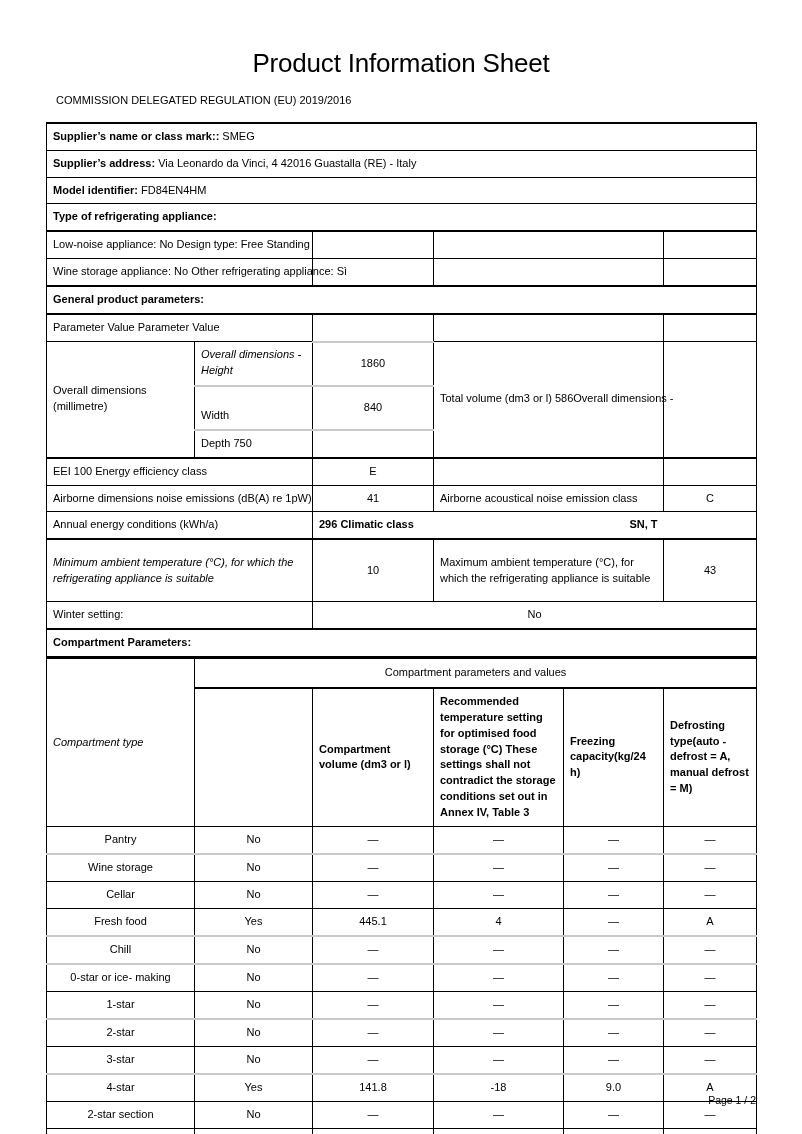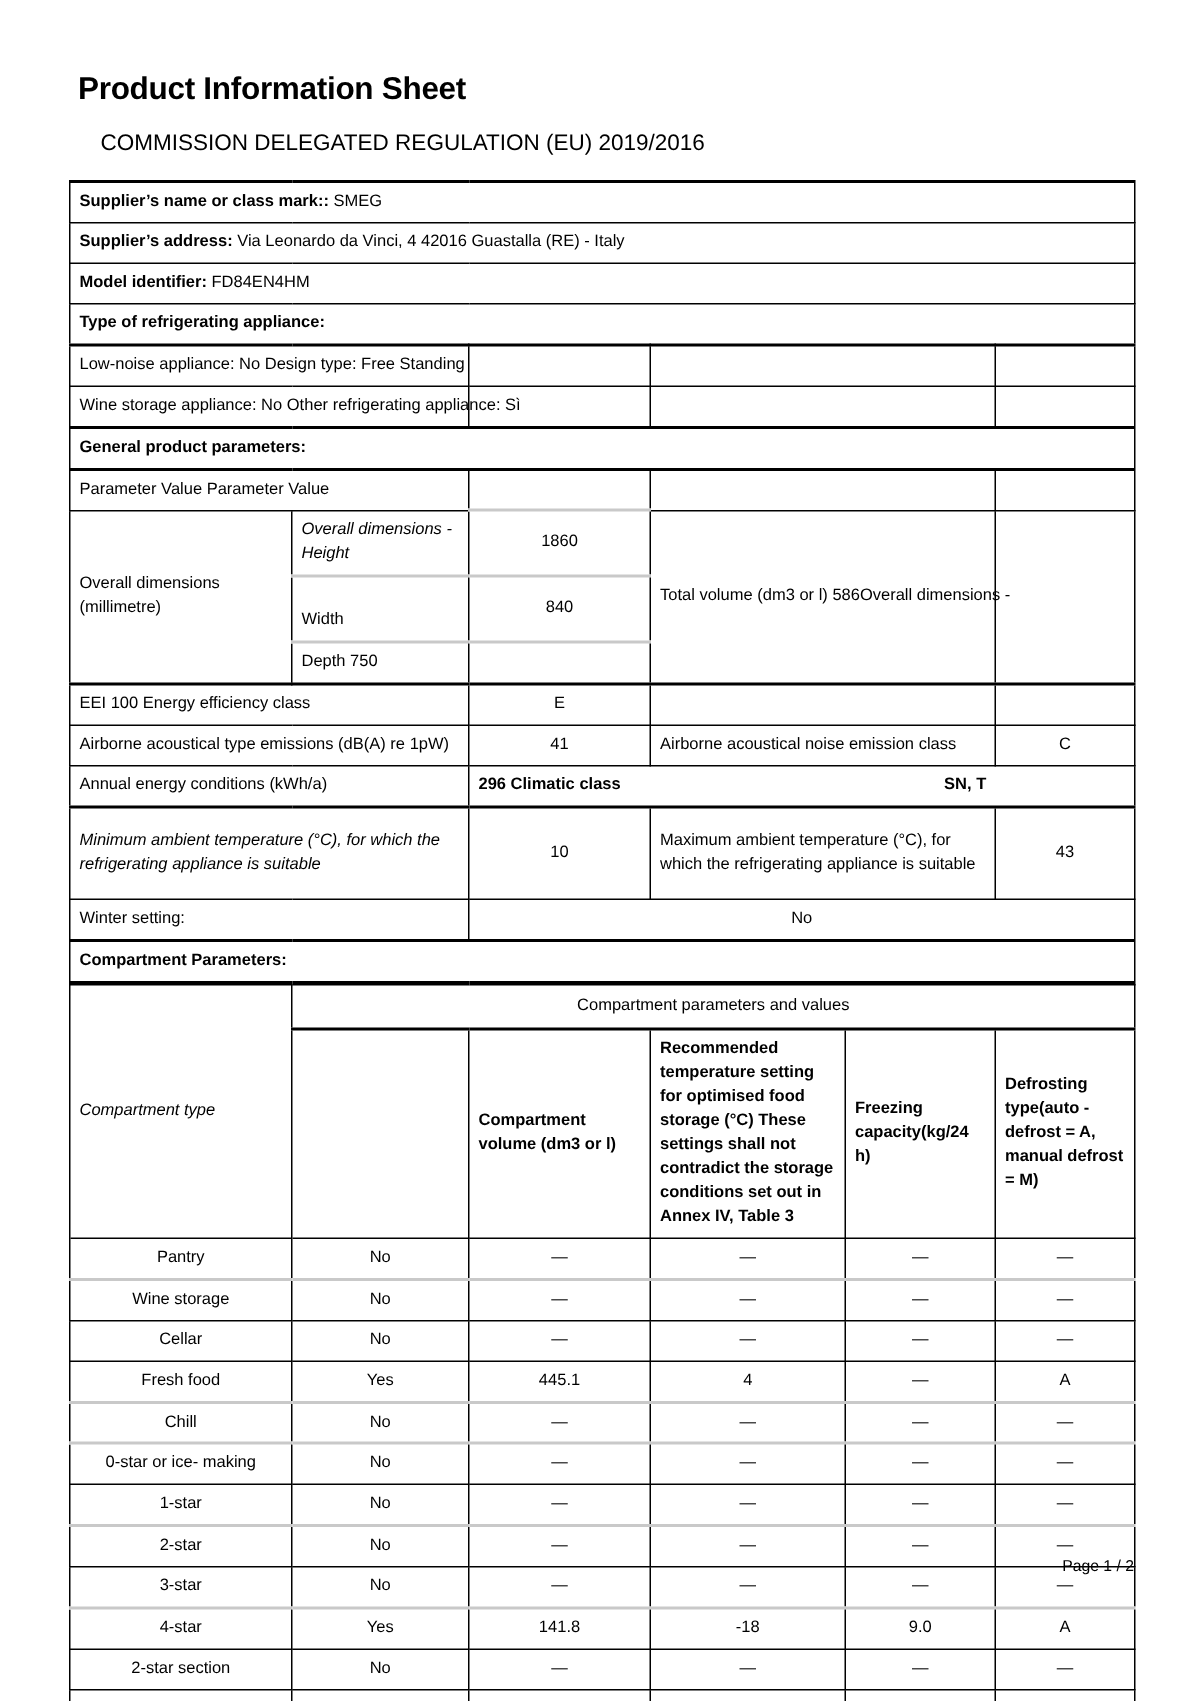--- a/index.html
+++ b/index.html
@@ -41,48 +41,49 @@
   .heavy-top    { border-top: 2px solid #000 !important; }
   .heavy-bottom { border-bottom: 2px solid #000 !important; margin-top: 36px; }
   .nob-left   { border-left: none !important; }
   .nob-right  { border-right: none !important; }
   .nob-bottom { border-bottom: none !important; font-style: italic; }
 
   
   .title-cell { padding: 14px 8px 4px 8px; border: none !important; }
   h1.title {
     margin: 0;
-    font-size: 21px;
-    font-weight: bold;
+    font-size: 26px;
+    font-weight: normal;
     letter-spacing: -0.2px;
+    text-align: center;
   }
   .regulation {
-    margin: 10px 0 8px 15px;
-    font-size: 15px;
+    margin: 10px 0 8px 4px;
+    font-size: 11px;
     font-weight: normal;
   }
 
   .lbl { font-weight: bold; }
   .center { text-align: center; }
   .bold   { font-weight: bold; }
 
   
   .vh {
     text-align: left;
     font-size: 10.5px;
     line-height: 1.55;
     padding: 6px 4px;
     font-weight: bold;
   }
 
   
   .footer {
     position: absolute;
     left: 0;
-    top: 1038px;
+    top: 1094px;
     width: 802px;
     text-align: right;
     padding-right: 46px;
     font-size: 10.5px;
   }
 
   
   .overflow-text {
     white-space: nowrap;
     overflow: visible;
@@ -192,21 +193,21 @@
 
     <tr>
       <td colspan="2" class="heavy-top">EEI 100 Energy efficiency class</td>
       <td class="center heavy-top">E</td>
       <td class="heavy-top"></td>
       <td class="heavy-top"></td>
     </tr>
 
     <tr>
       <td colspan="2" class="of">
-        <span class="overflow-text">Airborne acoustical type emissions (dB(A) re 1pW)</span>
+        <span class="overflow-text">Airborne dimensions noise emissions (dB(A) re 1pW)</span>
       </td>
       <td class="center">41</td>
       <td>Airborne acoustical noise emission class</td>
       <td class="center">C</td>
     </tr>
 
     <tr>
       <td colspan="2">Annual energy conditions (kWh/a)</td>
       <td colspan="2" class="nob-right">
         <div style="display:flex; justify-content:space-between; align-items:center;font-weight:bold;">

